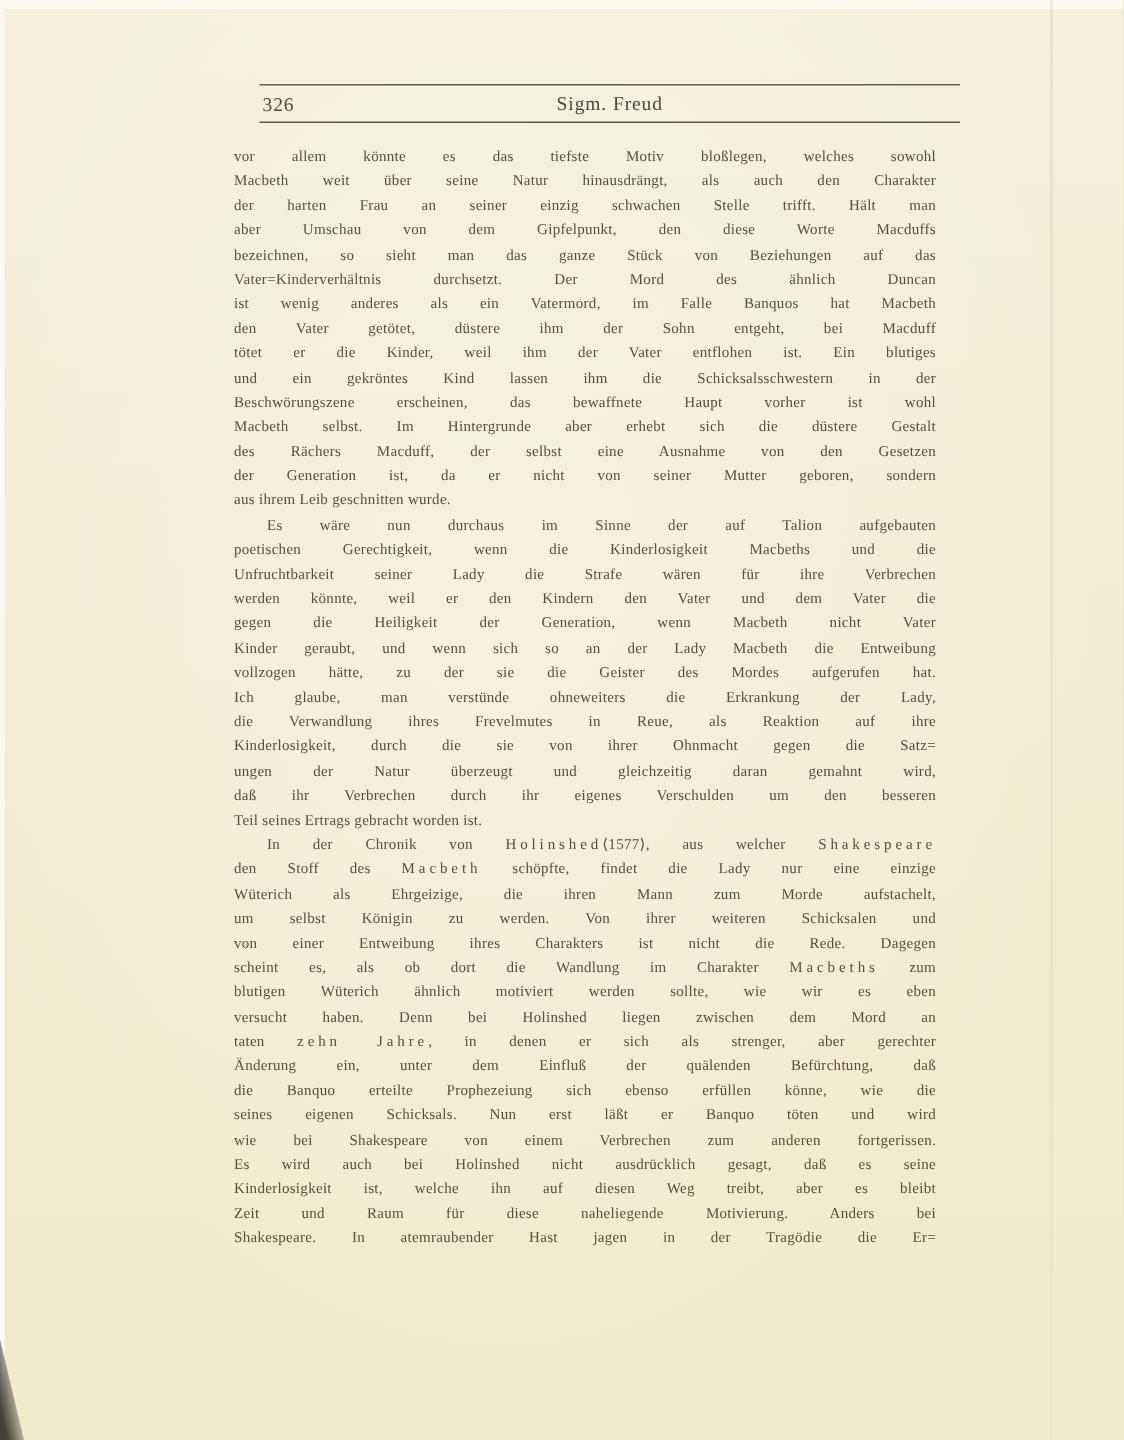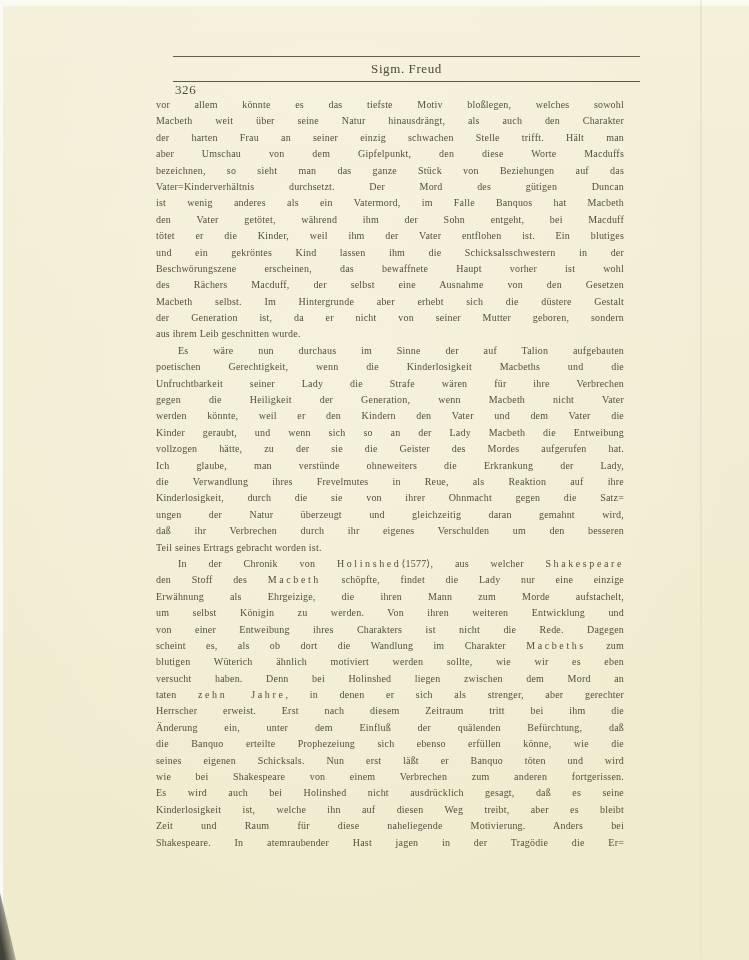--- a/index.html
+++ b/index.html
@@ -36,21 +36,21 @@
   .running-header {
     position: absolute; left: 173px; top: 56px; width: 467px;
     border-top: 1px solid #655f4c;
     border-bottom: 1px solid #5e5846;
     padding: 5px 0 5px 0;
     color: #4e4938;
     font-size: 13px;
     line-height: 14px;
     letter-spacing: 0.6px;
   }
-  .page-number { position: absolute; left: 2px; top: 6px; margin-top: 20px; }
+  .page-number { position: absolute; left: 2px; top: 6px; }
   .running-title { display: block; text-align: center; }
   .text-block {
     position: absolute; left: 156px; top: 97px; width: 468px;
     color: #564f3c;
     font-size: 10px;
     letter-spacing: 0.2px;
   }
   .line {
     height: 16.4px;
     line-height: 16.4px;
@@ -75,57 +75,56 @@
     <span class="running-title">Sigm. Freud</span>
   </div>
 
   <div class="text-block">
       <div>
         <div class="line">vor allem könnte es das tiefste Motiv bloßlegen, welches sowohl</div>
         <div class="line">Macbeth weit über seine Natur hinausdrängt, als auch den Charakter</div>
         <div class="line">der harten Frau an seiner einzig schwachen Stelle trifft. Hält man</div>
         <div class="line">aber Umschau von dem Gipfelpunkt, den diese Worte Macduffs</div>
         <div class="line">bezeichnen, so sieht man das ganze Stück von Beziehungen auf das</div>
-        <div class="line">Vater=Kinderverhältnis durchsetzt. Der Mord des gütigen Duncan</div>
+        <div class="line">Vater=Kinderverhältnis durchsetzt. Der Mord des ähnlich Duncan</div>
         <div class="line">ist wenig anderes als ein Vatermord, im Falle Banquos hat Macbeth</div>
-        <div class="line">den Vater getötet, während ihm der Sohn entgeht, bei Macduff</div>
+        <div class="line">den Vater getötet, düstere ihm der Sohn entgeht, bei Macduff</div>
         <div class="line">tötet er die Kinder, weil ihm der Vater entflohen ist. Ein blutiges</div>
         <div class="line">und ein gekröntes Kind lassen ihm die Schicksalsschwestern in der</div>
         <div class="line">Beschwörungszene erscheinen, das bewaffnete Haupt vorher ist wohl</div>
+        <div class="line">Macbeth selbst. Im Hintergrunde aber erhebt sich die düstere Gestalt</div>
         <div class="line">des Rächers Macduff, der selbst eine Ausnahme von den Gesetzen</div>
-        <div class="line">Macbeth selbst. Im Hintergrunde aber erhebt sich die düstere Gestalt</div>
         <div class="line">der Generation ist, da er nicht von seiner Mutter geboren, sondern</div>
         <div class="line lastline">aus ihrem Leib geschnitten wurde.</div>
       </div>
       <div>
         <div class="line indent">Es wäre nun durchaus im Sinne der auf Talion aufgebauten</div>
         <div class="line">poetischen Gerechtigkeit, wenn die Kinderlosigkeit Macbeths und die</div>
         <div class="line">Unfruchtbarkeit seiner Lady die Strafe wären für ihre Verbrechen</div>
+        <div class="line">werden könnte, weil er den Kindern den Vater und dem Vater die</div>
         <div class="line">gegen die Heiligkeit der Generation, wenn Macbeth nicht Vater</div>
-        <div class="line">werden könnte, weil er den Kindern den Vater und dem Vater die</div>
         <div class="line">Kinder geraubt, und wenn sich so an der Lady Macbeth die Entweibung</div>
         <div class="line">vollzogen hätte, zu der sie die Geister des Mordes aufgerufen hat.</div>
         <div class="line">Ich glaube, man verstünde ohneweiters die Erkrankung der Lady,</div>
         <div class="line">die Verwandlung ihres Frevelmutes in Reue, als Reaktion auf ihre</div>
         <div class="line">Kinderlosigkeit, durch die sie von ihrer Ohnmacht gegen die Satz=</div>
         <div class="line">ungen der Natur überzeugt und gleichzeitig daran gemahnt wird,</div>
         <div class="line">daß ihr Verbrechen durch ihr eigenes Verschulden um den besseren</div>
         <div class="line lastline">Teil seines Ertrags gebracht worden ist.</div>
       </div>
       <div>
         <div class="line indent">In der Chronik von <span class="sperr">Holinshed</span>⟨1577⟩, aus welcher <span class="sperr">Shakespeare</span></div>
         <div class="line">den Stoff des <span class="sperr">Macbeth</span> schöpfte, findet die Lady nur eine einzige</div>
-        <div class="line">Erwähnung als Ehrgeizige, die ihren Mann zum Morde aufstachelt,</div>
-        <div class="line">um selbst Königin zu werden. Von ihren weiteren Entwicklung und</div>
+        <div class="line">Wüterich als Ehrgeizige, die ihren Mann zum Morde aufstachelt,</div>
+        <div class="line">um selbst Königin zu werden. Von ihrer weiteren Schicksalen und</div>
         <div class="line">von einer Entweibung ihres Charakters ist nicht die Rede. Dagegen</div>
         <div class="line">scheint es, als ob dort die Wandlung im Charakter <span class="sperr">Macbeths</span> zum</div>
         <div class="line">blutigen Wüterich ähnlich motiviert werden sollte, wie wir es eben</div>
         <div class="line">versucht haben. Denn bei Holinshed liegen zwischen dem Mord an</div>
         <div class="line">taten <span class="sperr">zehn Jahre</span>, in denen er sich als strenger, aber gerechter</div>
-        <div class="line">Herrscher erweist. Erst nach diesem Zeitraum tritt bei ihm die</div>
         <div class="line">Änderung ein, unter dem Einfluß der quälenden Befürchtung, daß</div>
         <div class="line">die Banquo erteilte Prophezeiung sich ebenso erfüllen könne, wie die</div>
         <div class="line">seines eigenen Schicksals. Nun erst läßt er Banquo töten und wird</div>
         <div class="line">wie bei Shakespeare von einem Verbrechen zum anderen fortgerissen.</div>
         <div class="line">Es wird auch bei Holinshed nicht ausdrücklich gesagt, daß es seine</div>
         <div class="line">Kinderlosigkeit ist, welche ihn auf diesen Weg treibt, aber es bleibt</div>
         <div class="line">Zeit und Raum für diese naheliegende Motivierung. Anders bei</div>
         <div class="line">Shakespeare. In atemraubender Hast jagen in der Tragödie die Er=</div>
       </div>
     </div>

